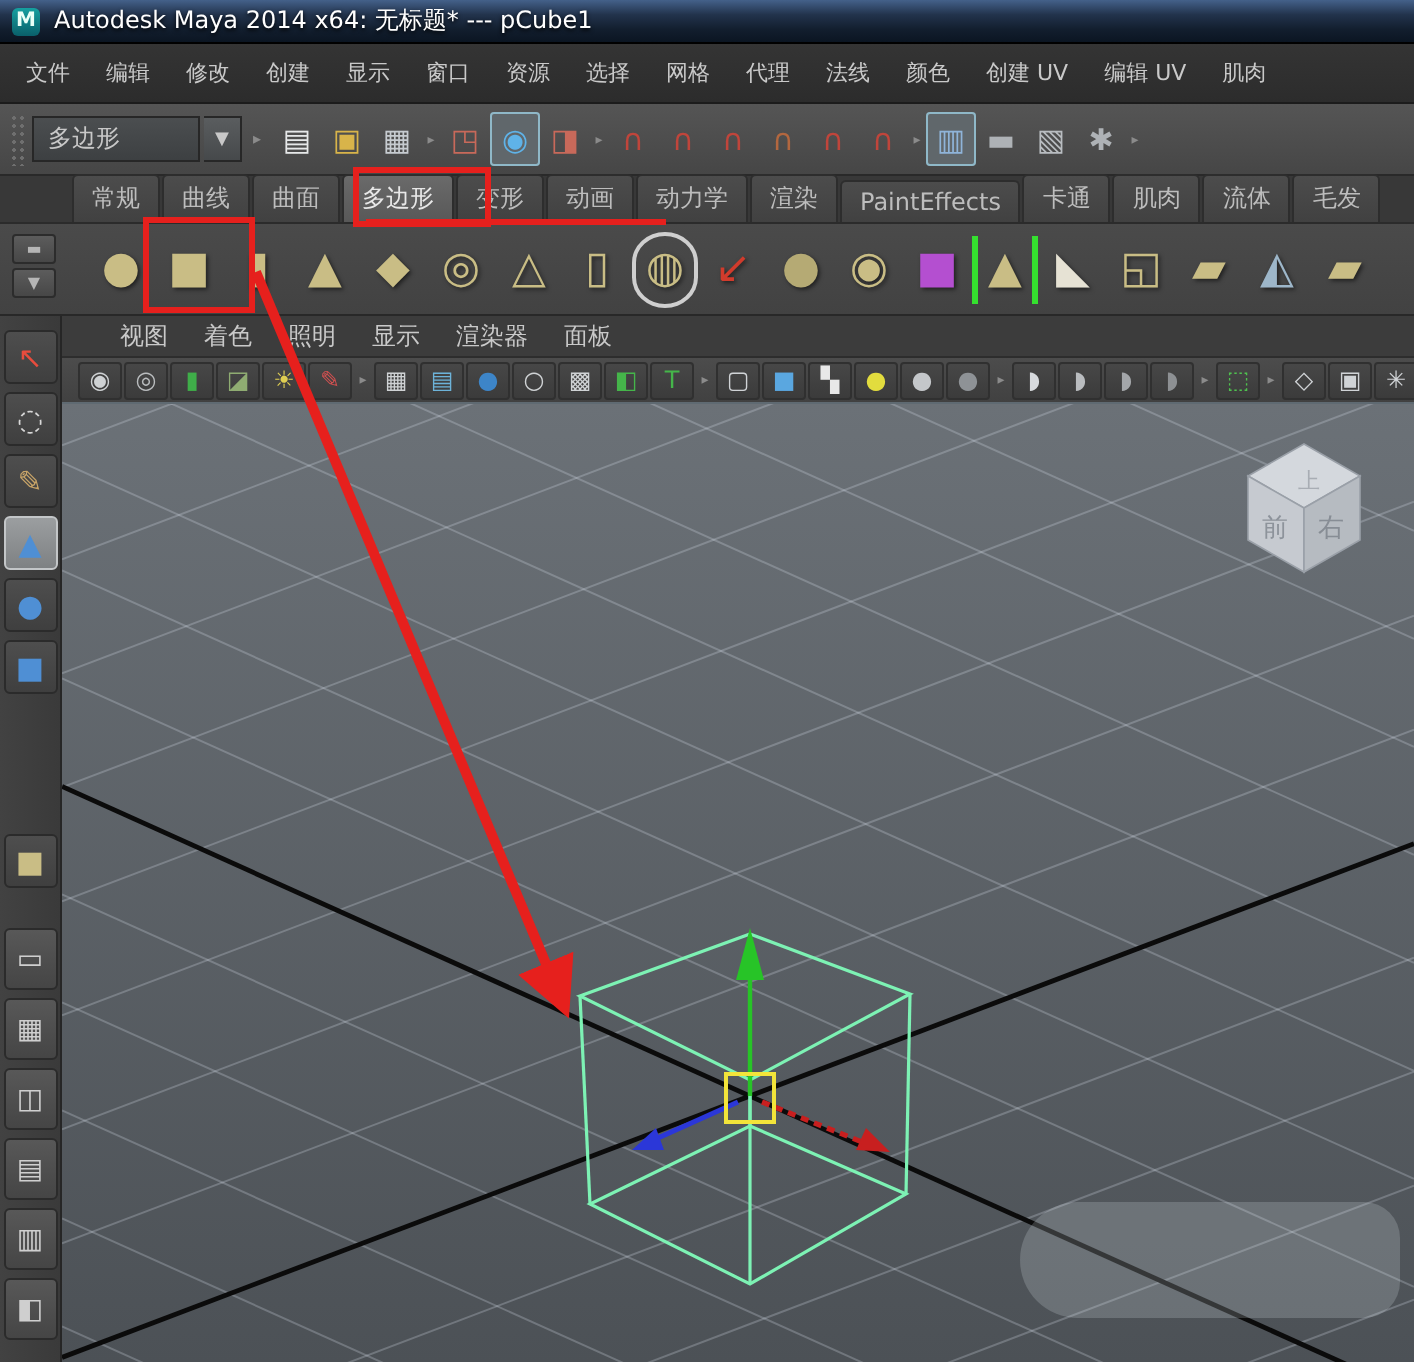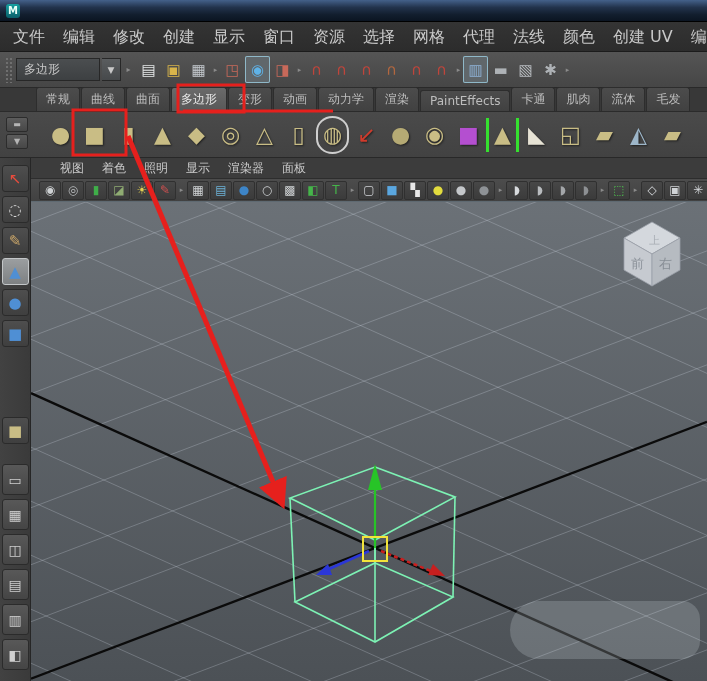--- a/index.html
+++ b/index.html
@@ -19,21 +19,21 @@
     width:14px;height:14px;border-radius:3px;flex:0 0 auto;
     background:linear-gradient(#16a0a0,#0a5f6a);
     color:#eafff7;font-size:10px;font-weight:bold;line-height:14px;text-align:center;
   }
   .title-text{ color:#fff; font-size:12px; white-space:nowrap; text-shadow:0 1px 2px #000; }
   
   .menubar{
     height:30px; background:linear-gradient(#343434,#2c2c2c);
     display:flex; align-items:center; padding:0 4px; border-bottom:1px solid #1c1c1c;
   }
-  .menu-item{ color:#c9c9c9; font-size:16px; padding:0 9px; line-height:30px; cursor:default; white-space:nowrap;}
+  .menu-item{ color:#c9c9c9; font-size:11px; padding:0 9px; line-height:30px; cursor:default; white-space:nowrap;}
   
   .statusline{
     height:36px; background:linear-gradient(#555,#464646);
     display:flex; align-items:center; gap:2px; padding:0 3px;
     border-bottom:1px solid #292929;
   }
   .grip{
     width:7px; height:26px; flex:0 0 auto; margin:0 2px;
     background-image:radial-gradient(#6f6f6f 35%, transparent 36%);
     background-size:4px 4px;
@@ -134,20 +134,21 @@
   .overlay{ position:absolute; inset:0; width:707px; height:681px; pointer-events:none; z-index:60; }
   .ann{ stroke:var(--ann-red,#e6201d); fill:none; }
 </style>
 </head>
 <body>
 
 <div id="app">
 
   <div class="titlebar">
     <span class="maya-logo">M</span>
+    <span class="title-text">Autodesk Maya 2014 x64: 无标题*   ---   pCube1</span>
   </div>
 
   <div class="menubar">
 
   <span class="menu-item">文件</span>
       <span class="menu-item">编辑</span>
       <span class="menu-item">修改</span>
       <span class="menu-item">创建</span>
       <span class="menu-item">显示</span>
       <span class="menu-item">窗口</span>

